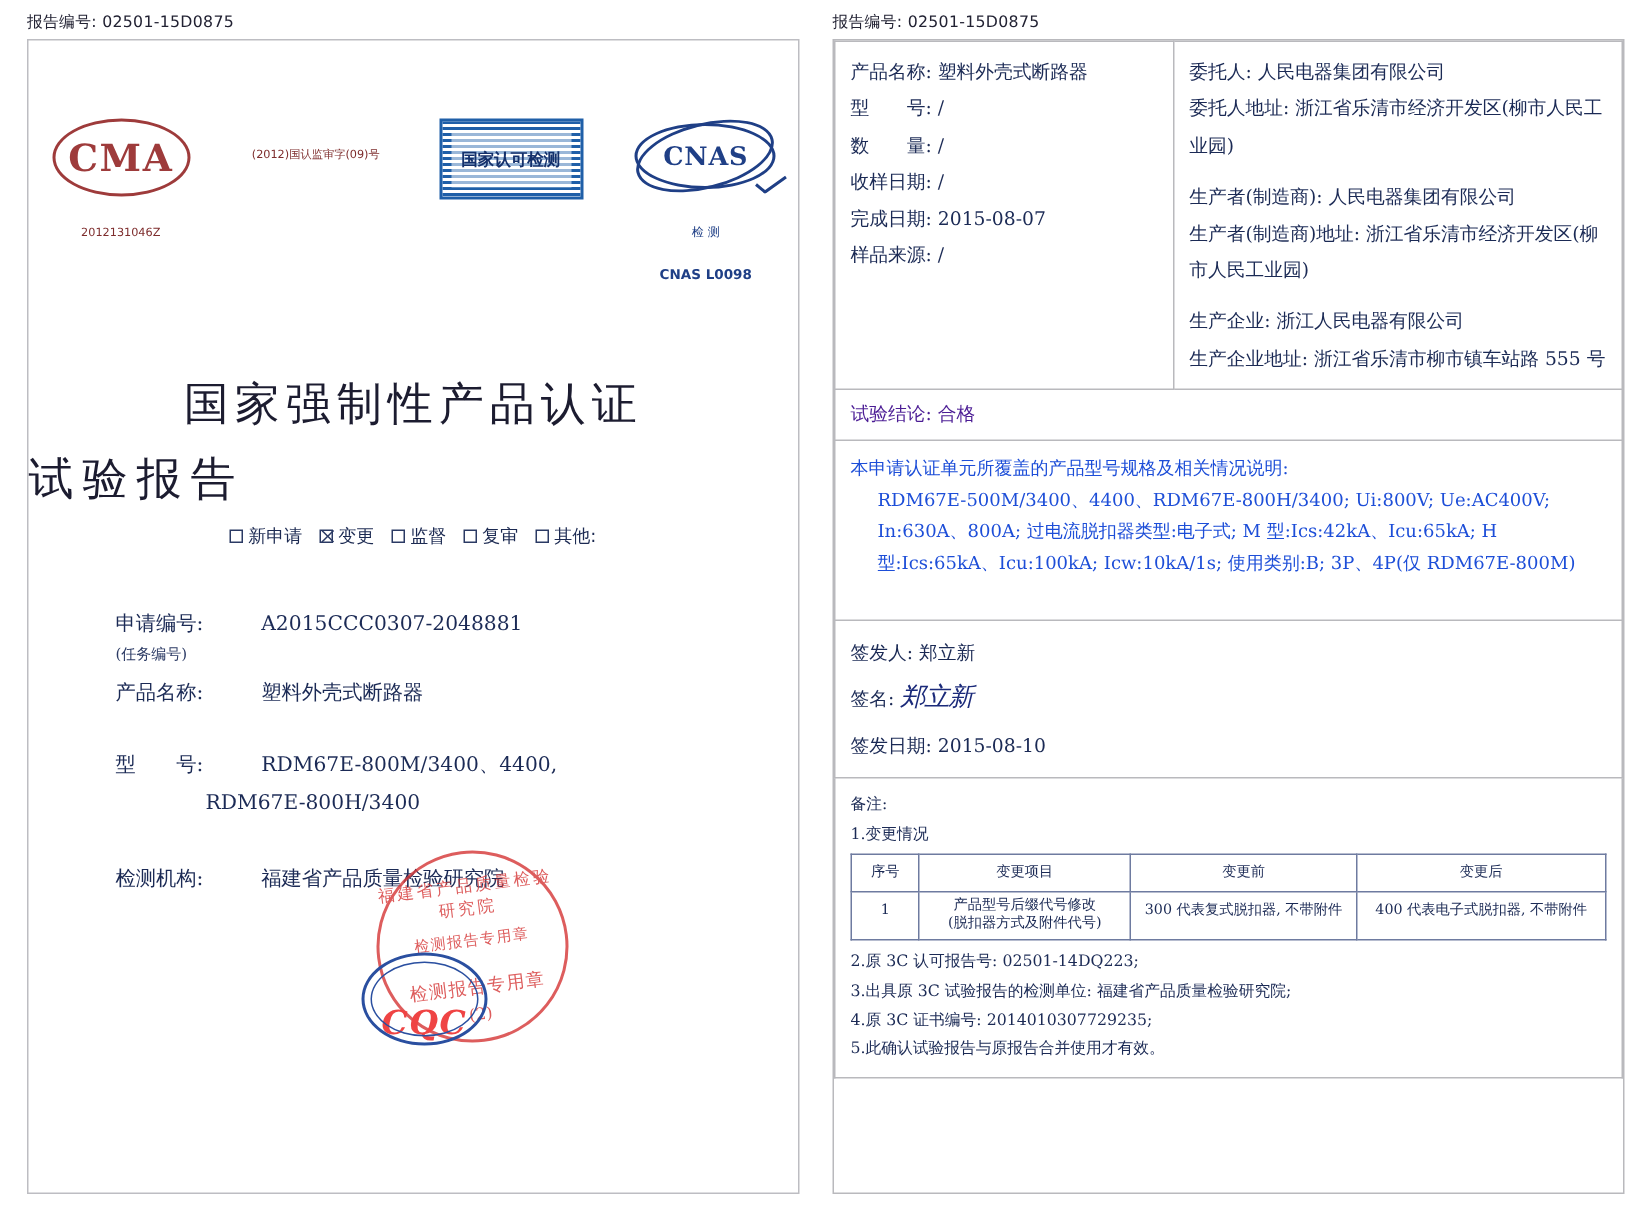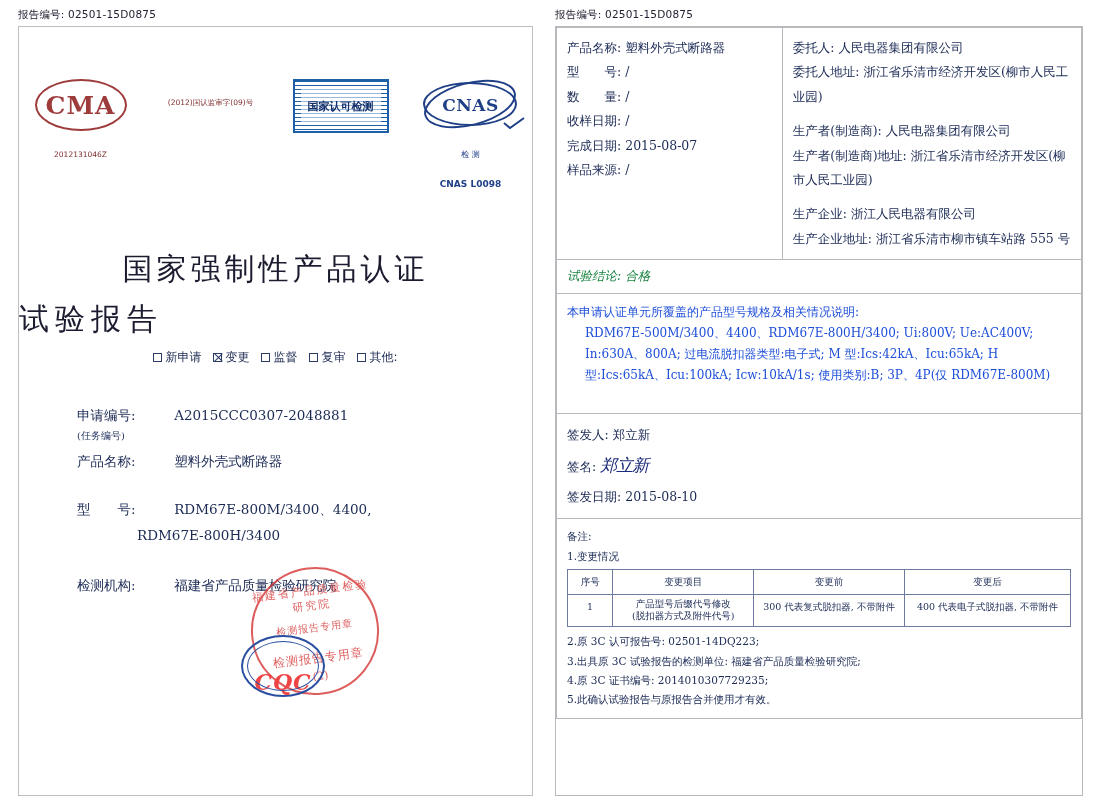--- a/index.html
+++ b/index.html
@@ -178,21 +178,21 @@
   .cqc::after {
     content: ""; position: absolute; left: 4px; top: 4px; right: 4px; bottom: 4px;
     border: 1px solid #2a4fa0; border-radius: 50%;
   }
 
   
   .rtable { width: 100%; border-collapse: collapse; table-layout: fixed; }
   .rtable td { border: 1px solid #b9b9bd; vertical-align: top; padding: 8px 10px; }
   .cell-txt { font-size: 12.5px; line-height: 1.95; color: #1b2a55; }
 
-  .concl { font-size: 12.5px; color: #15803d; font-style: italic; }
+  .concl { font-size: 12.5px; color: #4c1d95; }
   .desc { font-size: 12px; color: #1d4ed8; line-height: 1.75; }
   .desc .indent { display: block; padding-left: 18px; }
 
   .sig-row { font-size: 12.5px; color: #1b2a55; line-height: 2.1; }
   .sig-script {
     font-family: "DejaVu Serif", serif; font-style: italic;
     font-size: 17px; color: #1b2a7a; letter-spacing: -1px;
   }
 
   .notes { font-size: 10.5px; color: #1b2a55; line-height: 1.85; }

